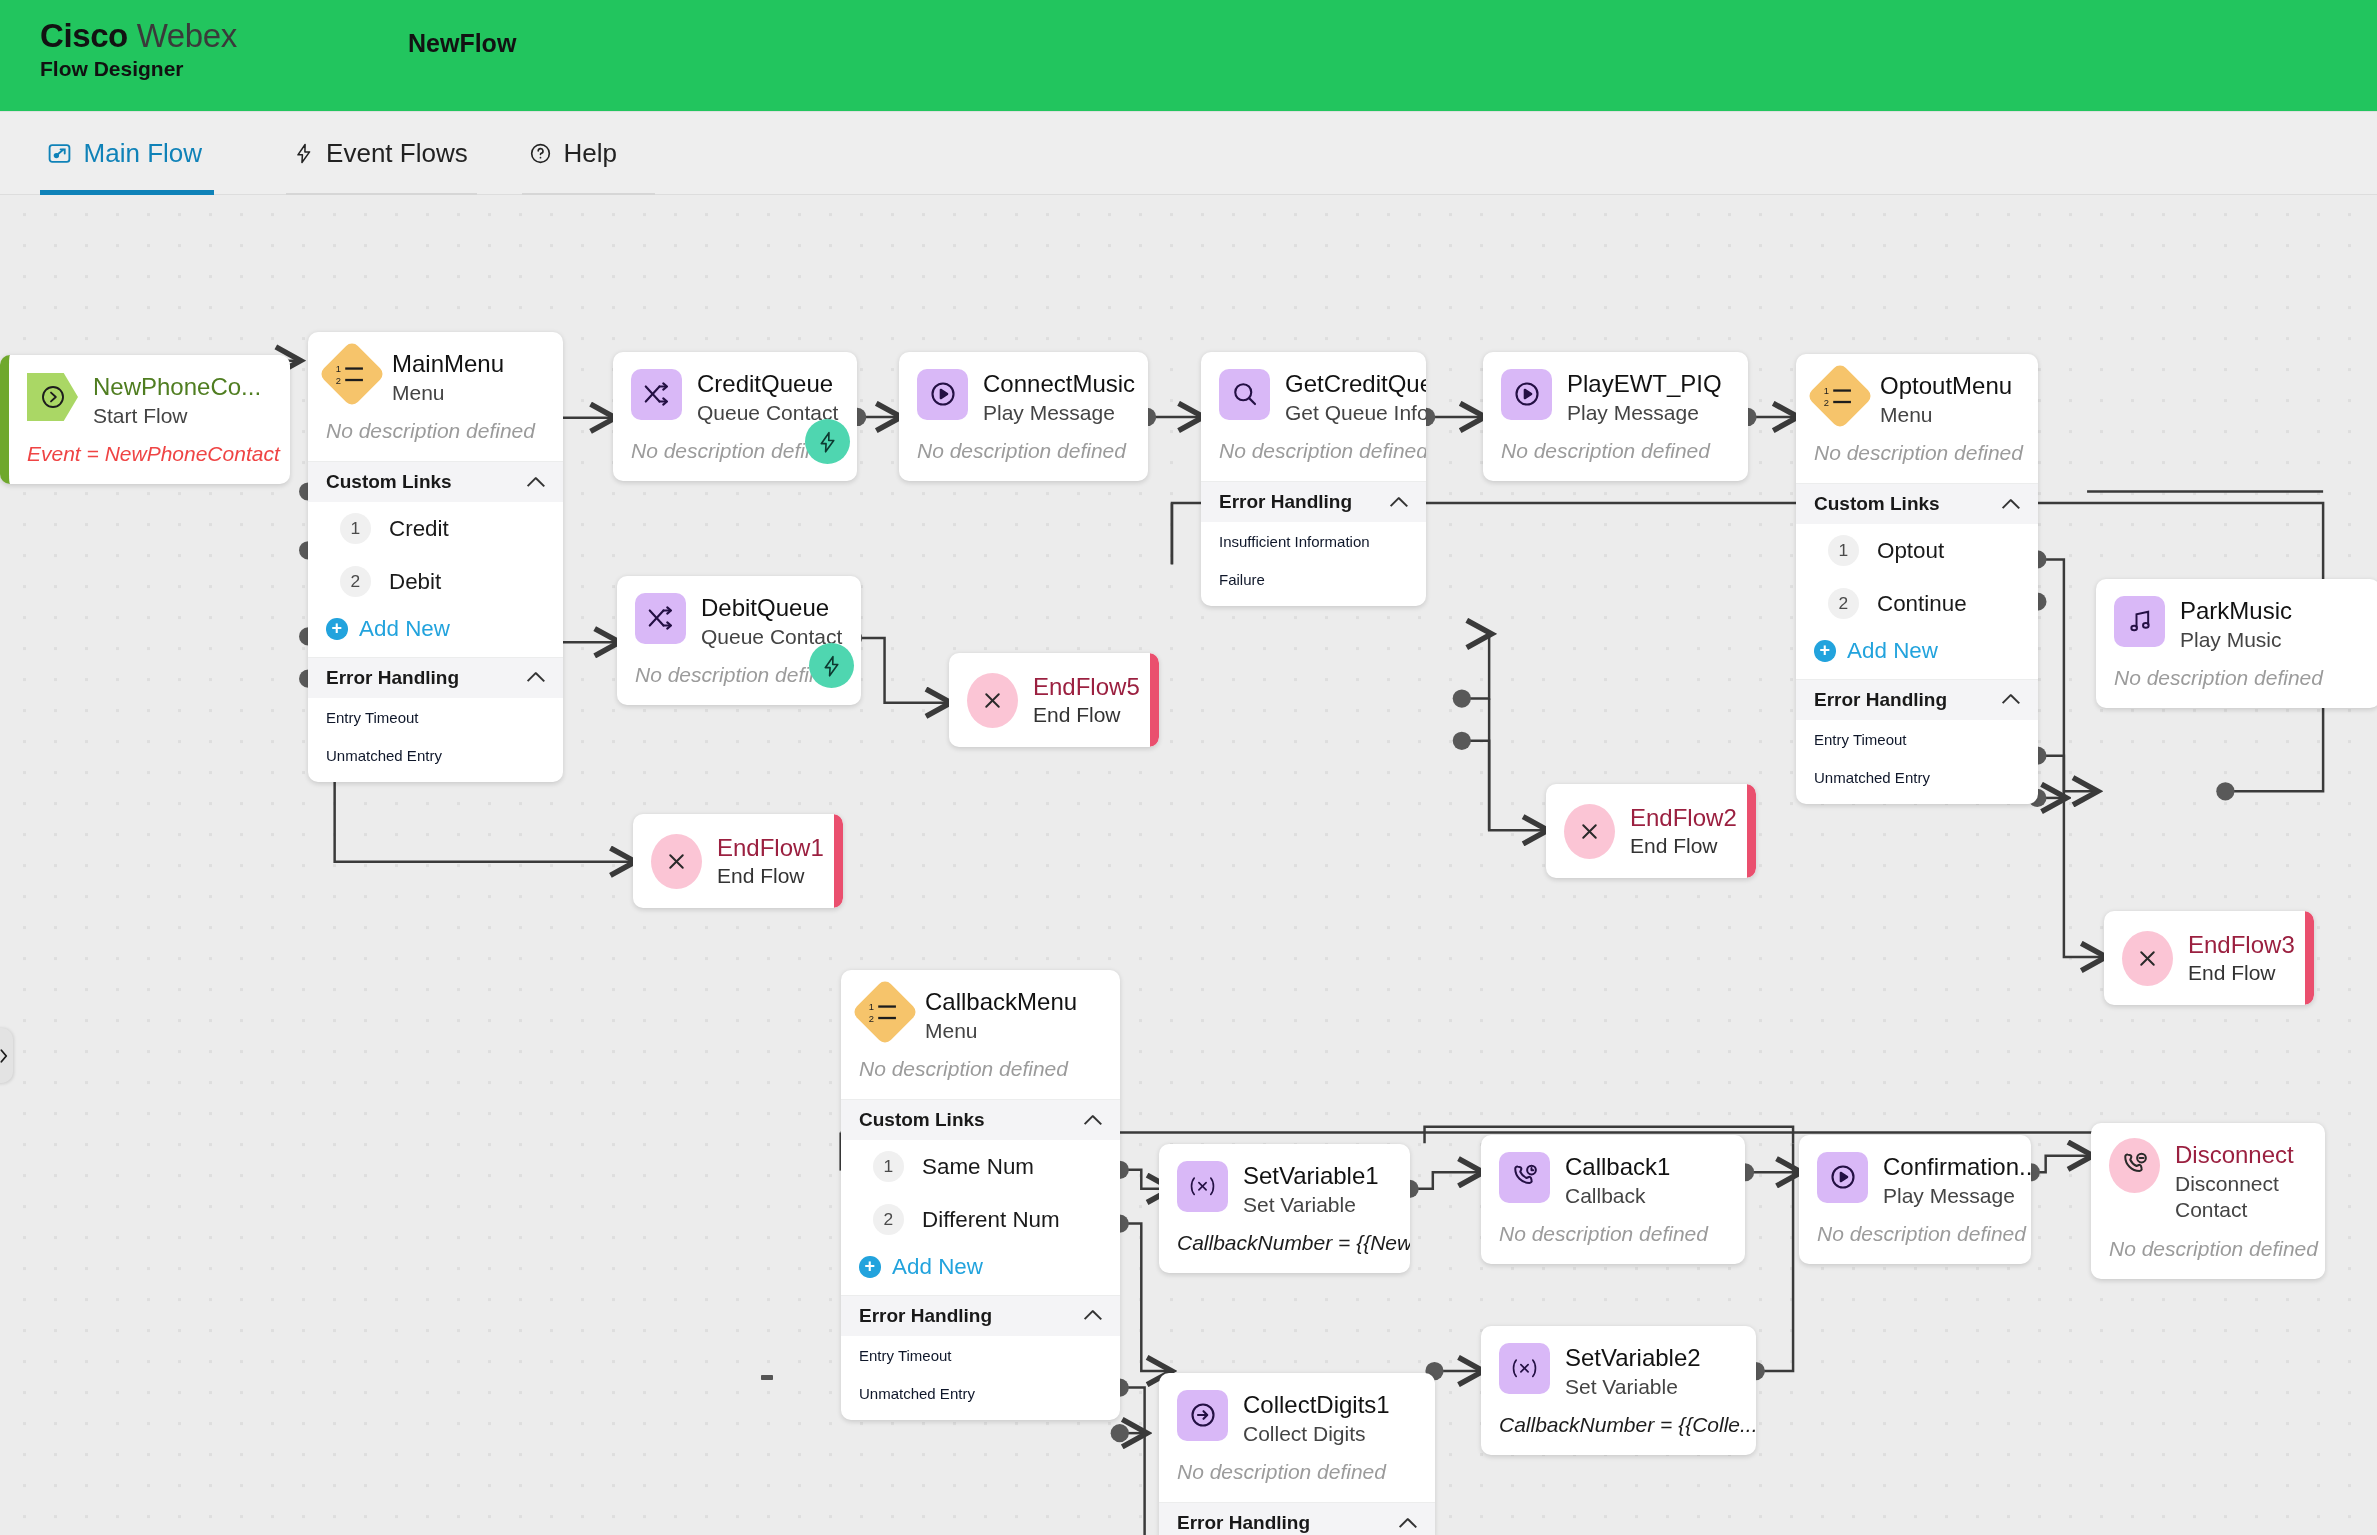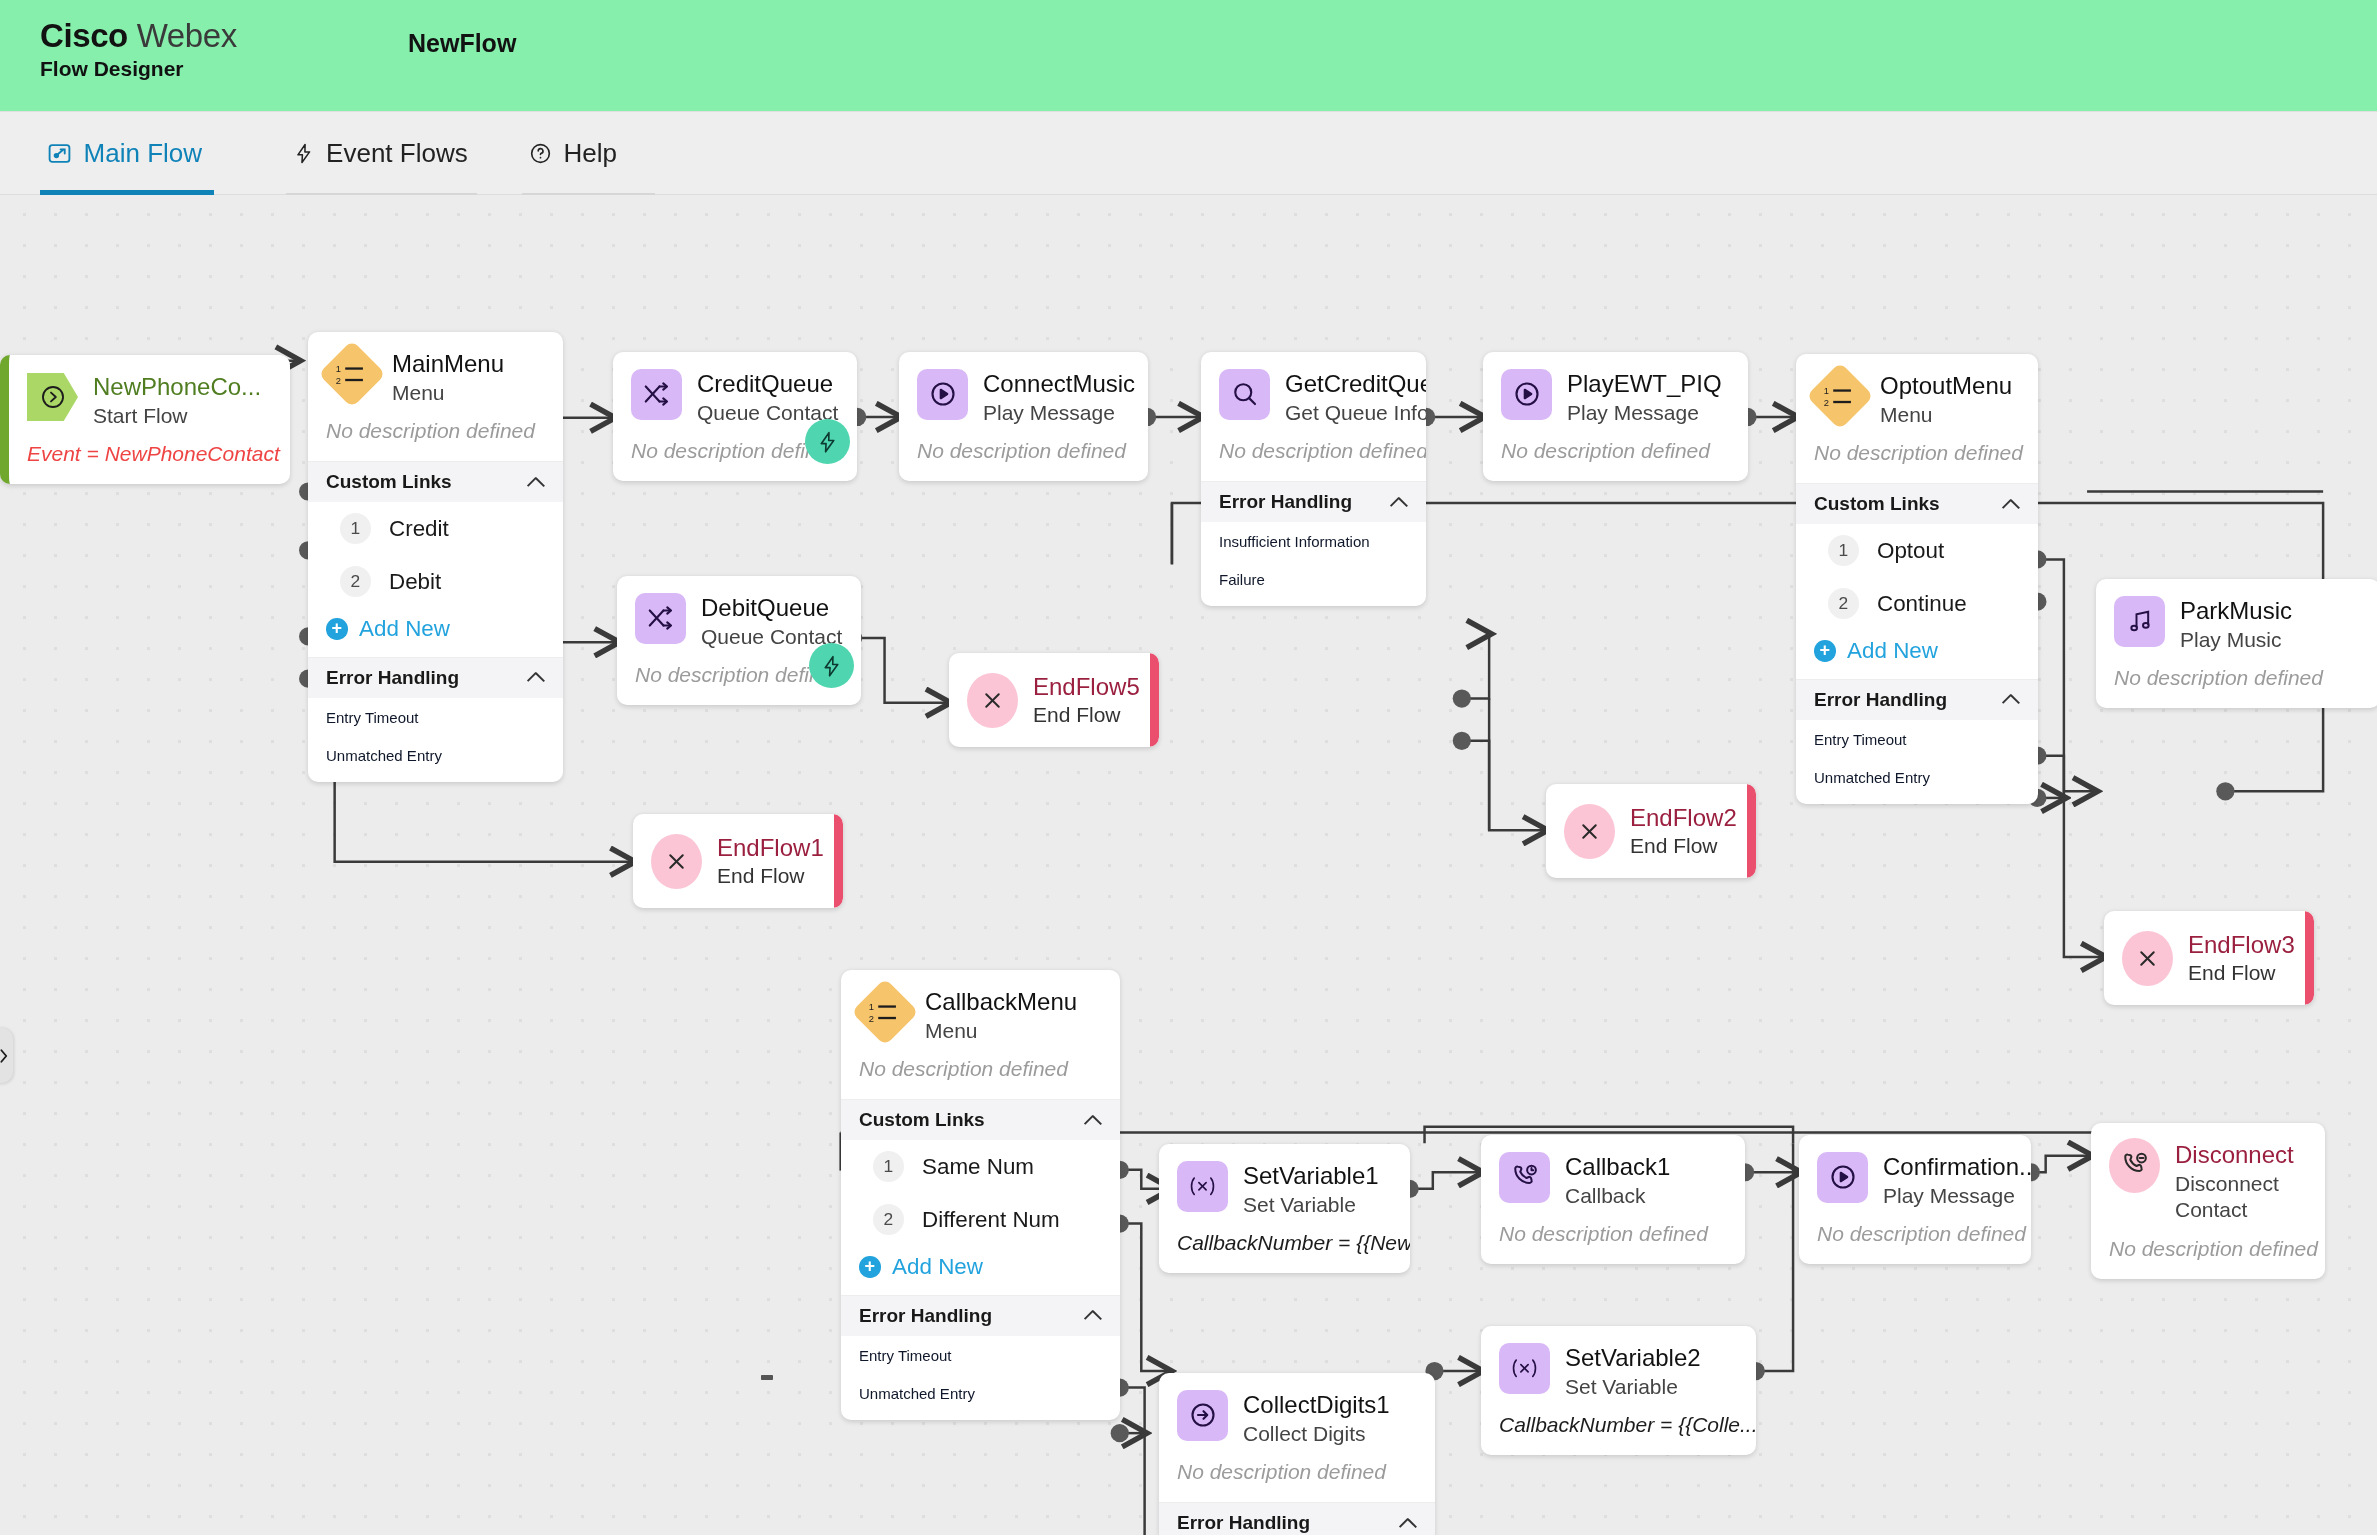--- a/index.html
+++ b/index.html
@@ -6,21 +6,21 @@
   html, body {
     width: 2377px; height: 1536px;
     font-family: "Liberation Sans", sans-serif;
     background: #ffffff;
     overflow: hidden;
   }
   
   #app { position: relative; width: 2377px; height: 1536px; }
   .header {
     position: absolute; left: 0; top: 0; width: 2377px; height: 112px;
-    background: #86efac; border-bottom: 0.8px solid #e0e0e0;
+    background: #22c55e; border-bottom: 0.8px solid #e0e0e0;
   }
   .brand { position: absolute; left: 40px; top: 18px; }
   .brand-top { font-size: 33px; line-height: 36px; letter-spacing: -0.4px; color: #121212; }
   .brand-cisco { font-weight: bold; }
   .brand-webex { font-weight: 300; color: #3a3a3a; }
   .brand-sub { font-size: 21px; line-height: 25px; font-weight: bold; color: #111; margin-top: 1.7px; }
   .flow-title {
     position: absolute; left: 408px; top: 29px;
     font-size: 25px; font-weight: bold; color: #121212;
   }

